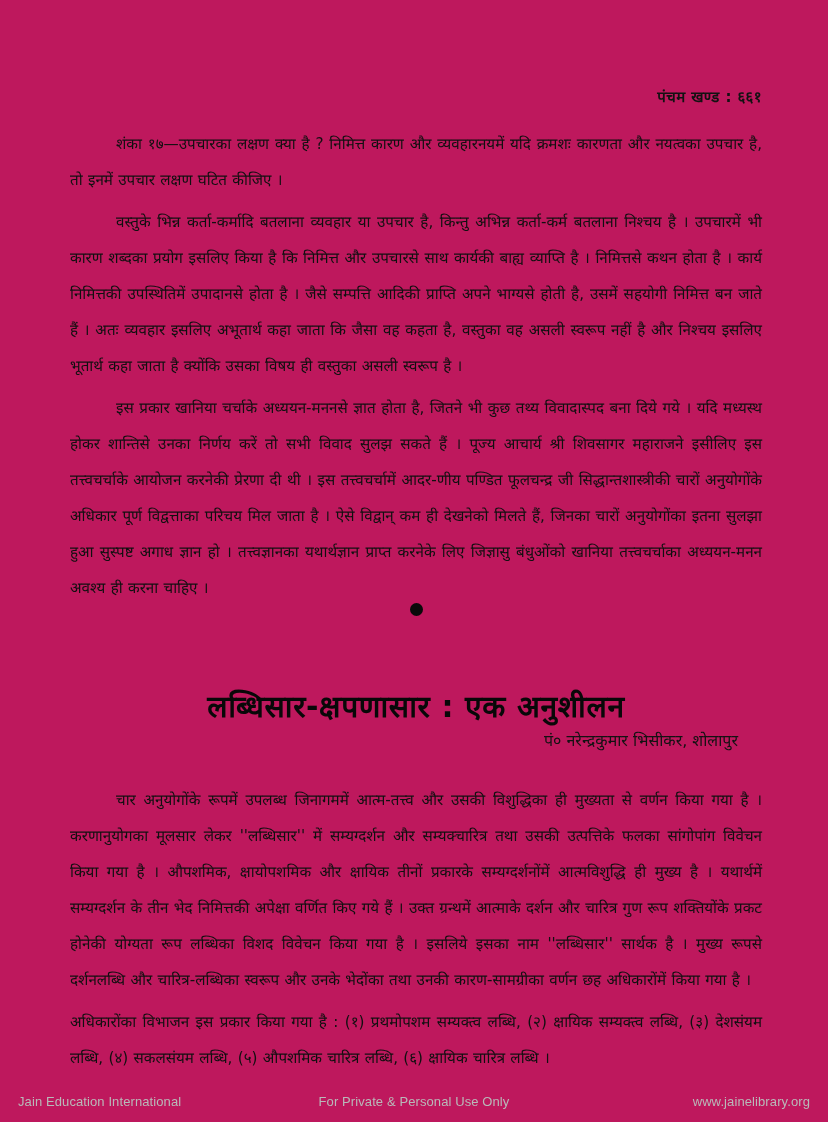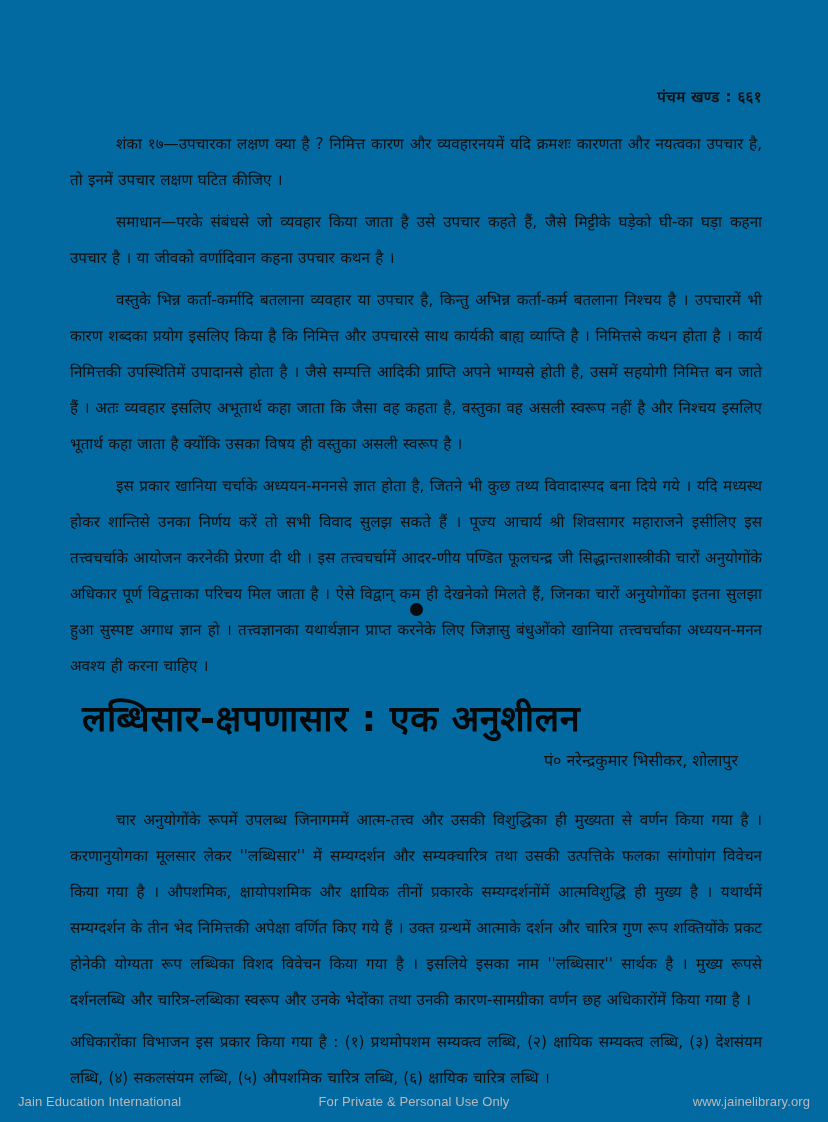--- a/index.html
+++ b/index.html
@@ -6,21 +6,21 @@
   html, body {
     margin: 0;
     padding: 0;
     background: #ffffff;
   }
 
   #page {
     position: relative;
     width: 828px;
     height: 1122px;
-    background: #0369a1;
+    background: #be185d;
     overflow: hidden;
     font-family: "DejaVu Sans", "Liberation Sans", sans-serif;
     color: #0d0d0d;
     -webkit-font-smoothing: none;
   }
 
   
   .running-head {
     position: absolute;
     top: 86px;
@@ -77,22 +77,23 @@
 
   
   .article {
     position: absolute;
     left: 0;
     top: 562px;
     width: 692px;
   }
 
   .article-title {
-    margin: 12px;
-    font-size: 36px;
+    margin: 0;
+    text-align: center;
+    font-size: 30px;
     font-weight: 700;
     letter-spacing: 0.6px;
     line-height: 38px;
     color: #080808;
   }
 
   .article-byline {
     margin: 4px 0 0 0;
     text-align: right;
     padding-right: 24px;
@@ -125,21 +126,20 @@
 </head>
 <body>
 
 <div id="page">
 
   <div class="running-head">पंचम खण्ड : ६६१</div>
 
   <div class="column">
 
     <p class="para">शंका १७—उपचारका लक्षण क्या है ? निमित्त कारण और व्यवहारनयमें यदि क्रमशः कारणता और नयत्वका उपचार है, तो इनमें उपचार लक्षण घटित कीजिए ।</p>
-    <p class="para">समाधान—परके संबंधसे जो व्यवहार किया जाता है उसे उपचार कहते हैं, जैसे मिट्टीके घड़ेको घी-का घड़ा कहना उपचार है । या जीवको वर्णादिवान कहना उपचार कथन है ।</p>
     <p class="para">वस्तुके भिन्न कर्ता-कर्मादि बतलाना व्यवहार या उपचार है, किन्तु अभिन्न कर्ता-कर्म बतलाना निश्चय है । उपचारमें भी कारण शब्दका प्रयोग इसलिए किया है कि निमित्त और उपचारसे साथ कार्यकी बाह्य व्याप्ति है । निमित्तसे कथन होता है । कार्य निमित्तकी उपस्थितिमें उपादानसे होता है । जैसे सम्पत्ति आदिकी प्राप्ति अपने भाग्यसे होती है, उसमें सहयोगी निमित्त बन जाते हैं । अतः व्यवहार इसलिए अभूतार्थ कहा जाता कि जैसा वह कहता है, वस्तुका वह असली स्वरूप नहीं है और निश्चय इसलिए भूतार्थ कहा जाता है क्योंकि उसका विषय ही वस्तुका असली स्वरूप है ।</p>
     <p class="para">इस प्रकार खानिया चर्चाके अध्ययन-मननसे ज्ञात होता है, जितने भी कुछ तथ्य विवादास्पद बना दिये गये । यदि मध्यस्थ होकर शान्तिसे उनका निर्णय करें तो सभी विवाद सुलझ सकते हैं । पूज्य आचार्य श्री शिवसागर महाराजने इसीलिए इस तत्त्वचर्चाके आयोजन करनेकी प्रेरणा दी थी । इस तत्त्वचर्चामें आदर-णीय पण्डित फूलचन्द्र जी सिद्धान्तशास्त्रीकी चारों अनुयोगोंके अधिकार पूर्ण विद्वत्ताका परिचय मिल जाता है । ऐसे विद्वान् कम ही देखनेको मिलते हैं, जिनका चारों अनुयोगोंका इतना सुलझा हुआ सुस्पष्ट अगाध ज्ञान हो । तत्त्वज्ञानका यथार्थज्ञान प्राप्त करनेके लिए जिज्ञासु बंधुओंको खानिया तत्त्वचर्चाका अध्ययन-मनन अवश्य ही करना चाहिए ।</p>
 
     <div class="divider">
       <span class="dot"></span>
     </div>
 
     <div class="article">
       <h1 class="article-title">लब्धिसार-क्षपणासार : एक अनुशीलन</h1>
 

